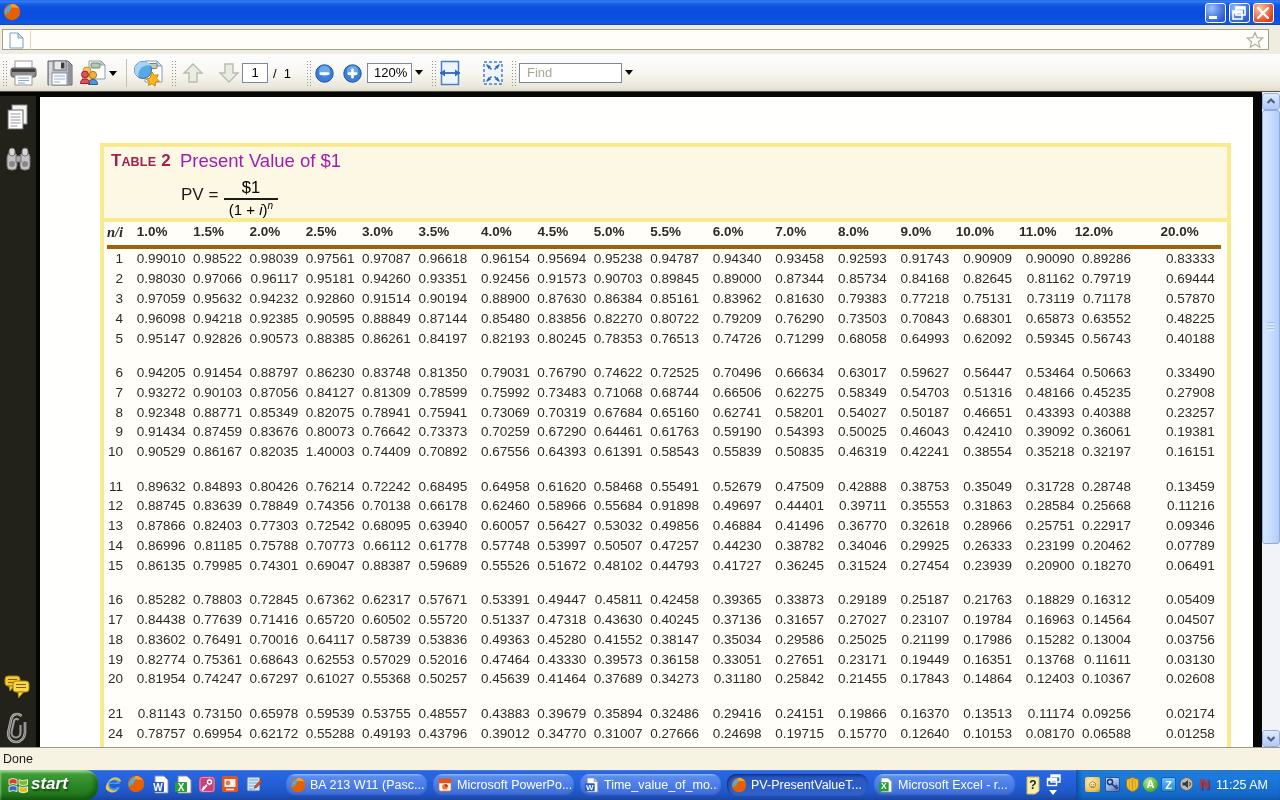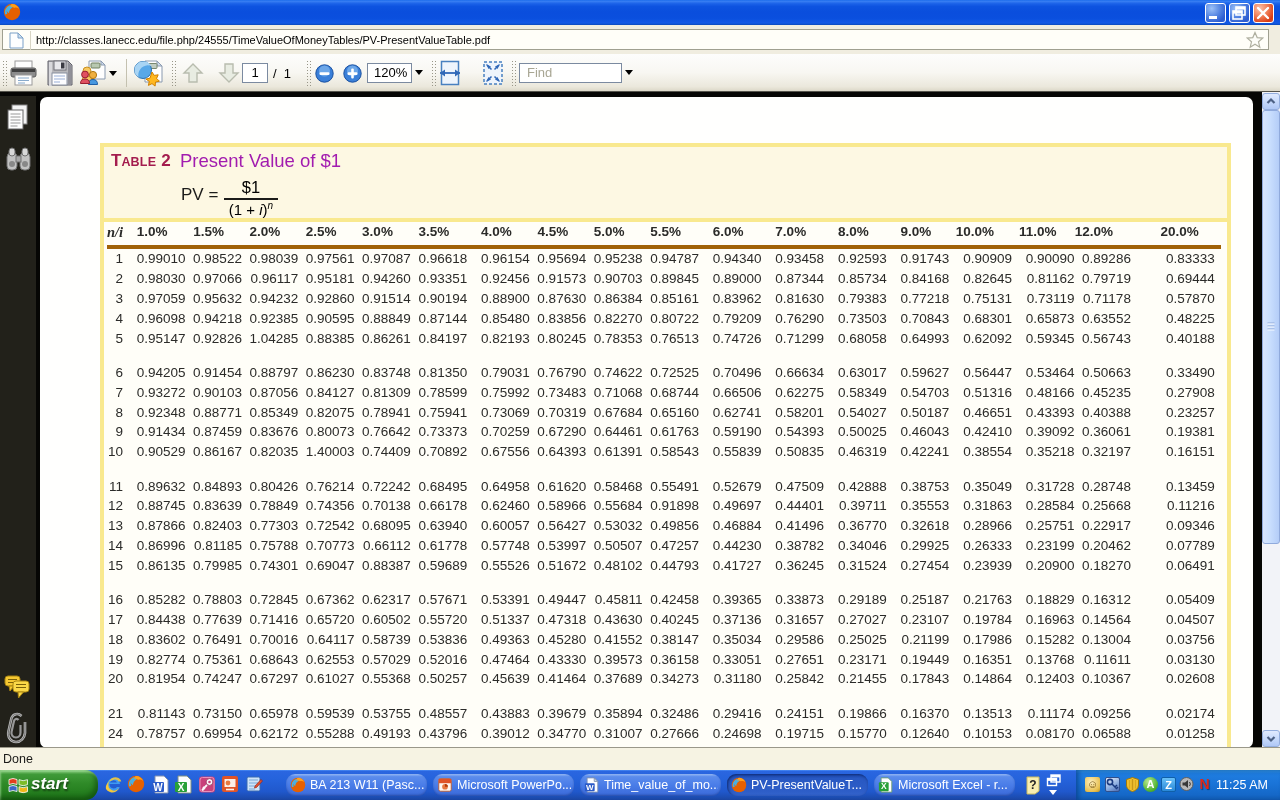--- a/index.html
+++ b/index.html
@@ -17,21 +17,21 @@
 #favsep{position:absolute;left:30px;top:6px;width:1px;height:19px;background:#d8d5c4;}
 #star{position:absolute;left:1246px;top:6px;}
 #toolbar{position:absolute;left:0;top:54px;width:1280px;height:38px;background:linear-gradient(180deg,#fdfdfc 0%,#f8f7f2 50%,#ebe8dc 88%,#dcd8c8 100%);border-bottom:1px solid #55544c;}
 .grip{position:absolute;top:6px;width:5px;height:27px;background-image:radial-gradient(circle at 1.5px 1.5px,#989688 28%,rgba(0,0,0,0) 34%);background-size:3px 3px;}
 .vsep{position:absolute;top:5px;width:1px;height:28px;background:#c4c1b0;}
 .tbtxt{position:absolute;font-size:13px;color:#000;}
 .tbfield{position:absolute;background:#fff;border:1px solid #7b8aa0;font-size:13px;color:#000;}
 .ddarr{position:absolute;width:0;height:0;border-left:4px solid transparent;border-right:4px solid transparent;border-top:5px solid #000;}
 #plugin{position:absolute;left:0;top:92px;width:1280px;height:656px;background:#060604;}
 #sidebar{position:absolute;left:0;top:4px;width:36px;height:652px;background:#22211a;}
-#page{position:absolute;left:40px;top:5px;width:1213px;height:651px;background:#fffffe;overflow:hidden;border-radius:7px;}
+#page{position:absolute;left:40px;top:5px;width:1213px;height:651px;background:#fffffe;overflow:hidden;}
 #sbar{position:absolute;left:1262px;top:0;width:18px;height:656px;background:#f2f3f8;}
 .sbtn{position:absolute;left:0;width:18px;height:17px;background:linear-gradient(180deg,#e0eafe 0%,#cadcfc 45%,#b0c8f6 100%);border:1px solid #94aede;border-radius:3px;}
 #sthumb{position:absolute;left:0;top:18px;width:18px;height:434px;background:linear-gradient(90deg,#d8e5fe 0%,#cadffe 40%,#b4cdf8 100%);border:1px solid #90aadc;border-radius:3px;}
 #ybox{position:absolute;left:60px;top:46px;width:1131px;height:700px;border:4px solid #f9e98f;background:#fffef8;}
 #yhead{position:absolute;left:64px;top:50px;width:1123px;height:75px;background:#fdf8e3;border-bottom:4px solid #f9e98f;}
 #t2{position:absolute;left:71px;top:54px;color:#a41d4e;font-weight:bold;font-size:17px;}
 #t2 .sc{font-size:12.5px;letter-spacing:0.2px;}
 #pvt{position:absolute;left:140px;top:53px;color:#a21caf;font-size:18.5px;}
 #formula{position:absolute;left:141px;top:88px;color:#1c1c1a;font-size:17px;}
 #frac{position:absolute;left:184px;top:81px;text-align:center;font-size:16px;}
@@ -84,21 +84,20 @@
         <path d="M4 4 L14 14 M14 4 L4 14" stroke="#fff" stroke-width="2.4" stroke-linecap="round"></path>
       </svg></div>
 </div>
 <div id="urlrow">
 <div id="urlfield"></div>
 <svg id="favico" width="15" height="17" viewBox="0 0 15 17">
       <path d="M1 1 h8 l5 5 v10 h-13 z" fill="#fdfeff" stroke="#7aa0c8" stroke-width="1"></path>
       <path d="M9 1 l5 5 h-5 z" fill="#cfe0f0" stroke="#7aa0c8" stroke-width="1"></path>
     </svg>
 <div id="favsep"></div>
-<div id="urltext">http://classes.lanecc.edu/file.php/24555/TimeValueOfMoneyTables/PV-PresentValueTable.pdf</div>
 <svg id="star" width="18" height="18" viewBox="0 0 18 18">
       <path d="M9 1.5 L11.2 6.6 L16.7 7.1 L12.5 10.8 L13.8 16.2 L9 13.3 L4.2 16.2 L5.5 10.8 L1.3 7.1 L6.8 6.6 Z" fill="#fdfdf8" stroke="#b0b0a0" stroke-width="1.2"></path>
     </svg>
 </div>
 <div id="toolbar">
 <div class="grip" style="left:2px"></div>
 <svg style="position:absolute;left:10px;top:5px" width="27" height="28" viewBox="0 0 27 28">
 <rect x="5" y="2" width="17" height="8" fill="#fdfdfd" stroke="#9a9a9a"></rect>
 <rect x="1" y="9" width="25" height="9" rx="2" fill="#8c8c8c" stroke="#5a5a5a"></rect>
 <rect x="2" y="10" width="23" height="3" fill="#404040"></rect>
@@ -338,21 +337,21 @@
             <td>0.70843</td>
             <td>0.68301</td>
             <td>0.65873</td>
             <td>0.63552</td>
             <td>0.48225</td>
           </tr>
 <tr>
             <td class="n">5</td>
             <td>0.95147</td>
             <td>0.92826</td>
-            <td>1.04285</td>
+            <td>0.90573</td>
             <td>0.88385</td>
             <td>0.86261</td>
             <td>0.84197</td>
             <td>0.82193</td>
             <td>0.80245</td>
             <td>0.78353</td>
             <td>0.76513</td>
             <td>0.74726</td>
             <td>0.71299</td>
             <td>0.68058</td>

